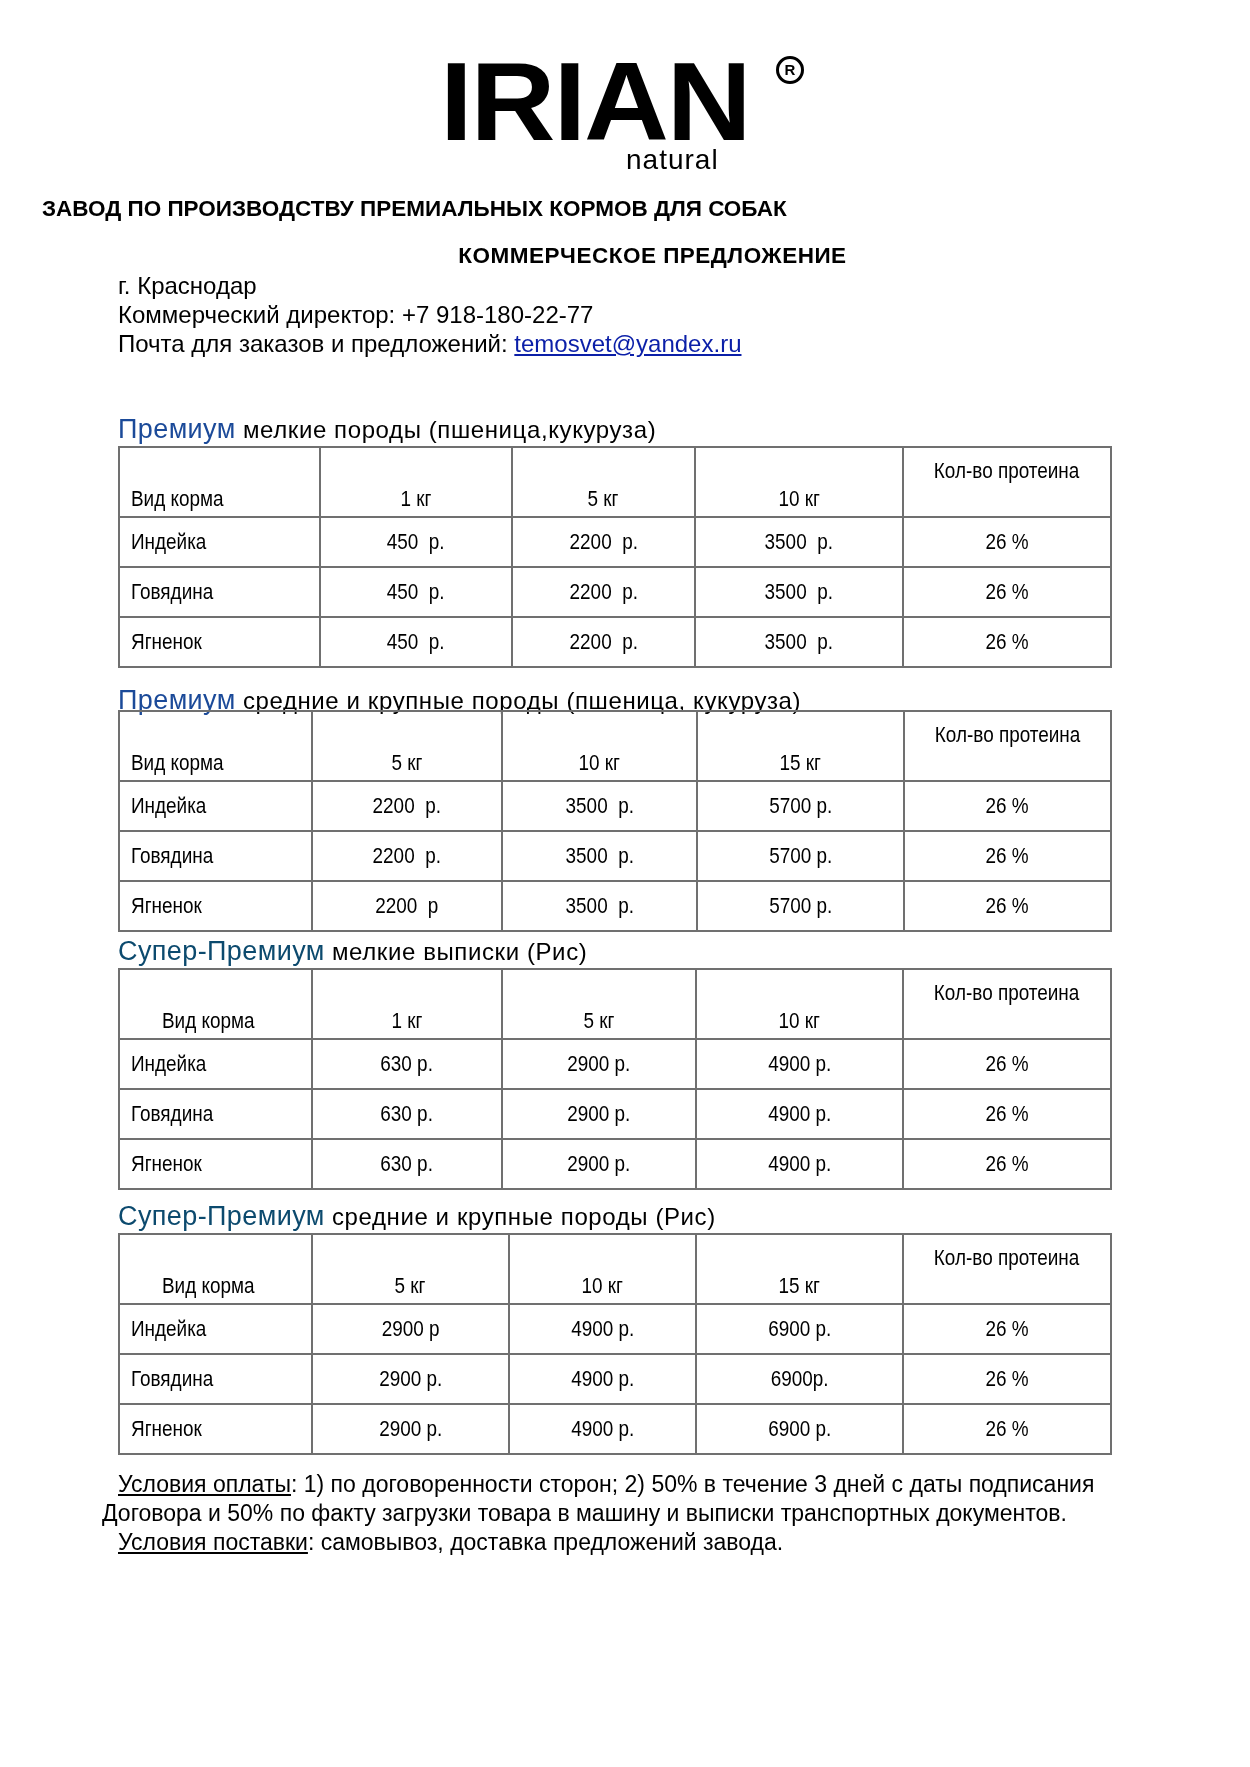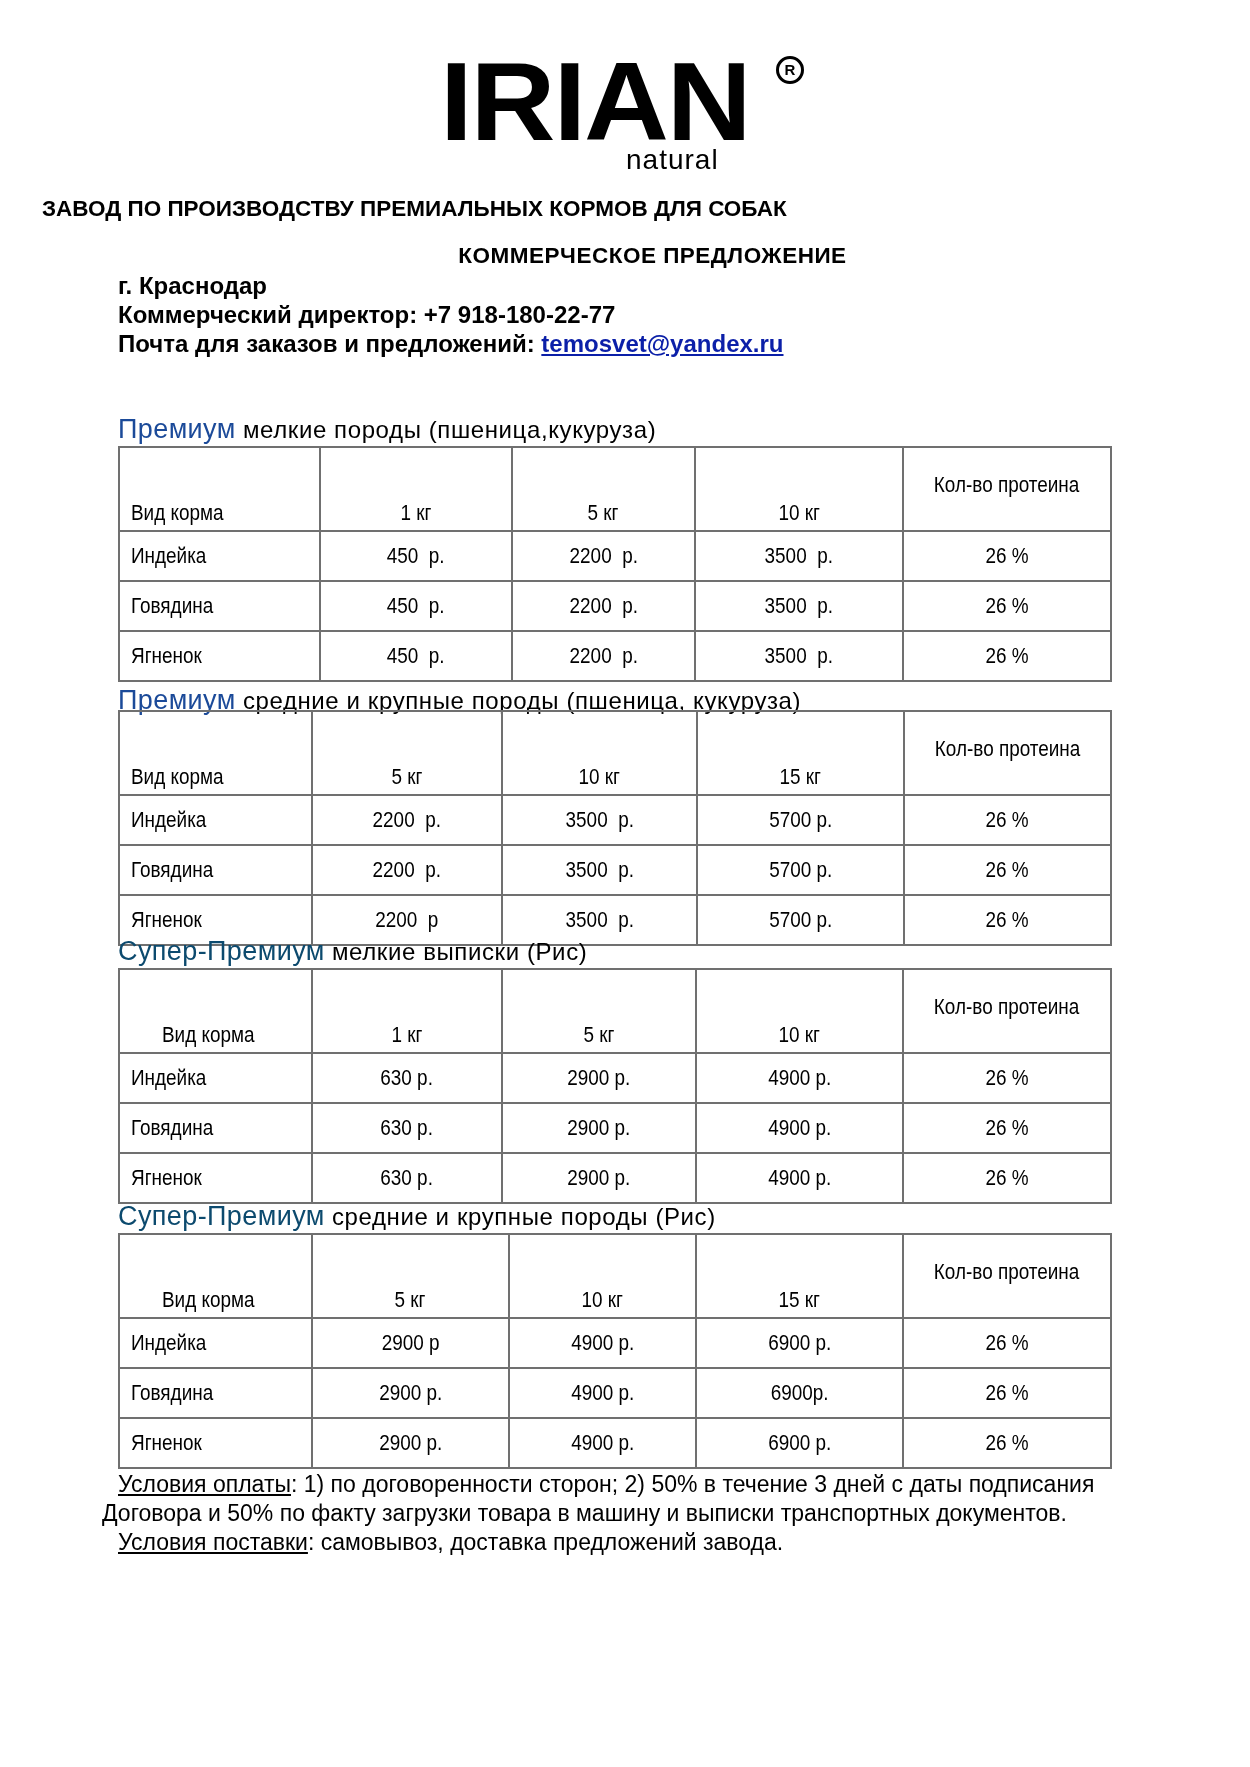--- a/index.html
+++ b/index.html
@@ -7,32 +7,32 @@
 
     .logo { position: absolute; left: 440px; top: 52px; width: 370px; height: 120px; }
     .logo-word { position: absolute; left: 0; top: 0; font-family: "Liberation Sans", sans-serif; font-weight: 900; font-size: 112px; line-height: 100px; letter-spacing: -2px; transform: scaleX(1.05); transform-origin: left top; color: #000; }
     .logo-reg { position: absolute; left: 336px; top: 4px; width: 22px; height: 22px; border: 3px solid #000; border-radius: 50%; font-size: 15px; font-weight: 700; line-height: 22px; text-align: center; }
     .logo-sub { position: absolute; left: 186px; top: 88px; font-size: 28px; font-weight: 400; letter-spacing: 1px; line-height: 40px; }
 
     .title1 { position: absolute; left: 0; width: 1250px; top: 196px; text-align: left; font-weight: 700; font-size: 22.5px; margin-left: 42px; }
     .title2 { position: absolute; left: 0; width: 1305px; top: 243px; text-align: center; font-weight: 700; font-size: 22.5px; letter-spacing: 0.5px; }
 
     .info { position: absolute; left: 118px; top: 271px; font-size: 24px; line-height: 29px; }
-    .info div { white-space: nowrap; font-weight: bold; }
+    .info div { white-space: nowrap; }
     .email { color: #0b1fa8; text-decoration: underline; }
 
     .section-heading { position: absolute; left: 118px; font-size: 24px; white-space: nowrap; letter-spacing: 0.6px; }
     .section-heading .tier { font-weight: 400; font-size: 27px; letter-spacing: 0.4px; }
     .tier.blue { color: #1b4a99; }
     .tier.orange { color: #0c4a6e; }
 
     table.price { position: absolute; left: 118px; width: 994px; border-collapse: collapse; font-family: "Liberation Sans", sans-serif; font-size: 22px; }
     table.price td { border: 2px solid #707070; padding: 0; height: 48px; text-align: center; vertical-align: middle; }
     table.price tr.head td { height: 58px; vertical-align: bottom; padding-bottom: 4px; }
-    table.price tr.head td.protein { vertical-align: top; padding-top: 24px; padding-bottom: 0; }
+    table.price tr.head td.protein { vertical-align: top; padding-top: 10px; padding-bottom: 0; }
     table.price td.name { text-align: left; padding-left: 11px; }
     table.price tr.head td.name.centered { text-align: center; padding-left: 0; }
     .narrow { display: inline-block; transform: scaleX(0.86); transform-origin: center; white-space: nowrap; }
     td.name .narrow { transform-origin: left center; }
 
     .terms { position: absolute; left: 102px; top: 1470px; font-size: 23px; line-height: 29px; white-space: nowrap; }
     .terms .u { text-decoration: underline; }
     .terms .indent { padding-left: 16px; }
   </style>
 </head>

